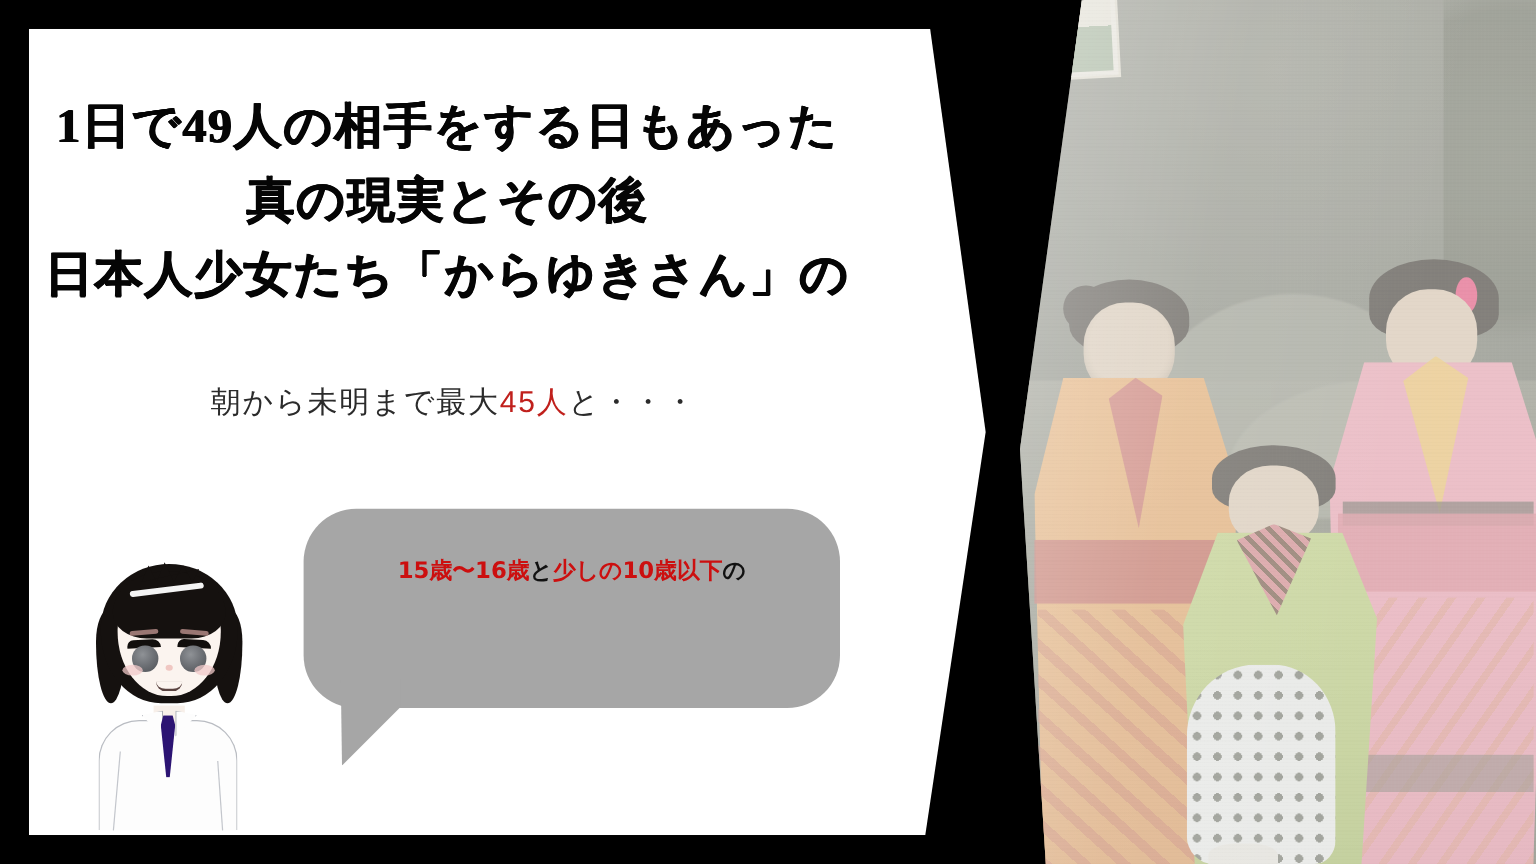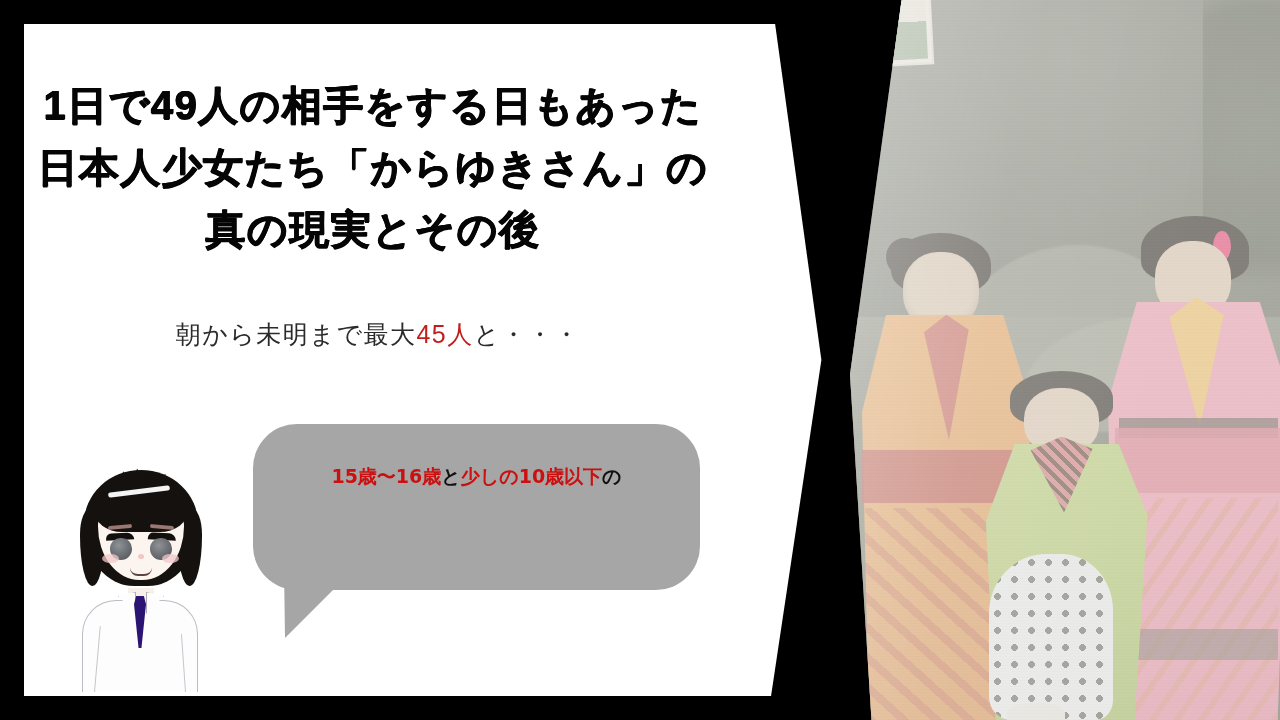--- a/index.html
+++ b/index.html
@@ -150,21 +150,21 @@
   #card{
     position:absolute; left:24px; top:24px; width:812px; height:672px;
     background:#fff;
     clip-path: polygon(0 0, 92.5% 0, 98.2% 50%, 92.0% 100%, 0 100%);
   }
 
   
   #title{
     position:absolute; left:0; top:74px; width:746px;
     text-align:center; color:#050505;
-    font-family:Liberation Sans, sans-serif;
+    font-family:Liberation Serif, serif;
     font-weight:700; font-size:40px; line-height:1.55;
     letter-spacing:.035em;
     text-shadow:0.6px 0 0 #050505, -0.6px 0 0 #050505, 0 0.6px 0 #050505;
   }
   #title .tl{ display:block; white-space:nowrap; }
 
   
   #subtitle{
     position:absolute; left:0; top:318px; width:756px;
     text-align:center;
@@ -346,22 +346,22 @@
     <div class="photo-wash"></div>
     <div class="photo-fade"></div>
     <div class="photo-noise"></div>
   </div>
 </div>
 
 <div id="card"></div>
 
 <h1 id="title">
   <span class="tl">1日で49人の相手をする日もあった</span>
+  <span class="tl">真の現実とその後</span>
   <span class="tl">日本人少女たち「からゆきさん」の</span>
-  <span class="tl">真の現実とその後</span>
 </h1>
 
 <div id="subtitle">
   <span>朝から未明まで最大</span><span class="hl">45人</span><span>と・・・</span>
 </div>
 
 <div id="bubble"></div>
 <div id="bubble-tail"></div>
 <div id="bubble-text">
   <span class="ln">

